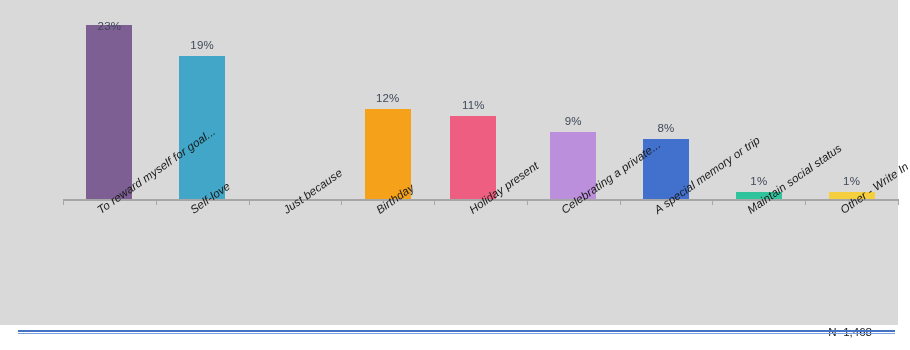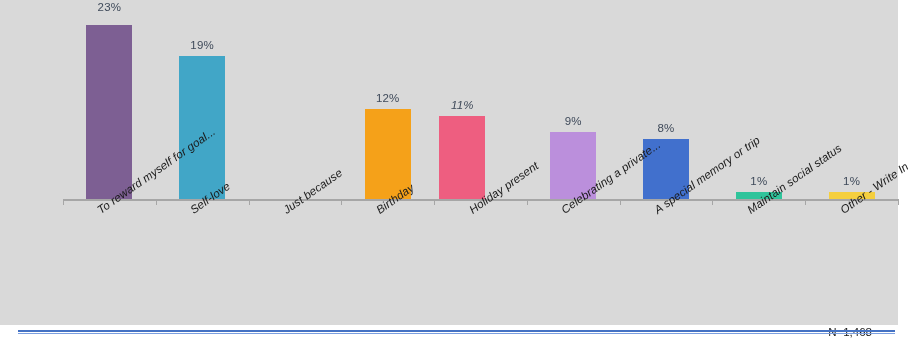--- a/index.html
+++ b/index.html
@@ -131,31 +131,31 @@
 </head>
 <body>
 
 <div id="slide">
 
   <div id="chart-canvas"></div>
 
   <div id="plot-area">
       <div class="bar-group" style="left: 0px; width: 92.7778px;">
         <div class="bar" style="height: 174.8px; background: rgb(125, 95, 147);"></div>
-        <div class="bar-label" style="bottom: 187px;">23%</div>
+        <div class="bar-label" style="bottom: 168px;">23%</div>
       </div>
       <div class="bar-group" style="left: 92.7778px; width: 92.7778px; text-align: right;">
         <div class="bar" style="height: 144.4px; background: rgb(65, 166, 199);"></div>
         <div class="bar-label" style="bottom: 149.4px;">19%</div>
       </div>
       <div class="bar-group" style="left: 278.333px; width: 92.7778px;">
         <div class="bar" style="height: 91.2px; background: rgb(245, 161, 25);"></div>
         <div class="bar-label" style="bottom: 96.2px;">12%</div>
       </div>
-      <div class="bar-group" style="left: 353px; width: 92.7778px; font-style: italic;">
+      <div class="bar-group" style="left: 364px; width: 92.7778px;">
         <div class="bar" style="height: 83.6px; background: rgb(238, 94, 128);"></div>
         <div class="bar-label" style="bottom: 88.6px;">11%</div>
       </div>
       <div class="bar-group" style="left: 463.889px; width: 92.7778px;">
         <div class="bar" style="height: 68.4px; background: rgb(187, 143, 220);"></div>
         <div class="bar-label" style="bottom: 73.4px;">9%</div>
       </div>
       <div class="bar-group" style="left: 556.667px; width: 92.7778px;">
         <div class="bar" style="height: 60.8px; background: rgb(65, 112, 205);"></div>
         <div class="bar-label" style="bottom: 65.8px;">8%</div>

